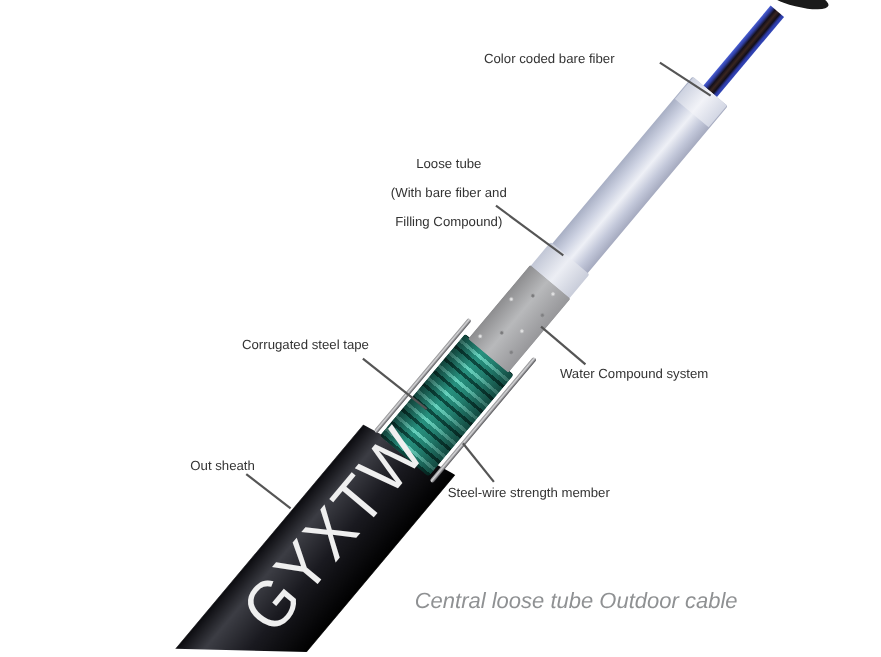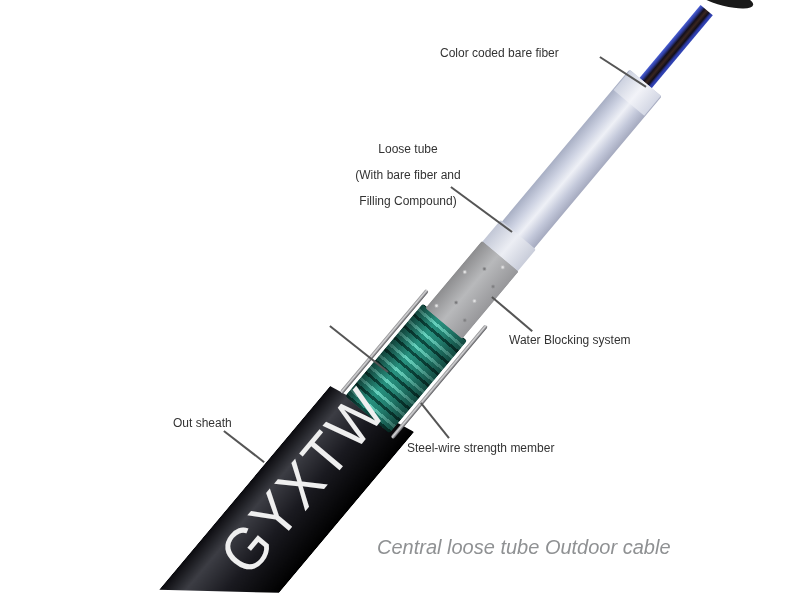--- a/index.html
+++ b/index.html
@@ -117,18 +117,19 @@
   <div class="pointer p2"></div>
   <div class="pointer p3"></div>
   <div class="pointer p4"></div>
   <div class="pointer p5"></div>
   <div class="pointer p6"></div>
 
   <div class="lbl lbl-color-coded">Color coded  bare fiber</div>
   <div class="lbl lbl-loose-tube">Loose tube
 (With bare fiber and
 Filling Compound)</div>
-  <div class="lbl lbl-water">Water Blocking system</div>
+  <div class="lbl lbl-corrugated">Corrugated steel tape</div>
+  <div class="lbl lbl-water">Water Compound system</div>
   <div class="lbl lbl-out-sheath">Out sheath</div>
   <div class="lbl lbl-steel-wire">Steel-wire strength member</div>
 
   <div class="caption">Central loose tube Outdoor cable</div>
 </div>
 
 </body></html>

